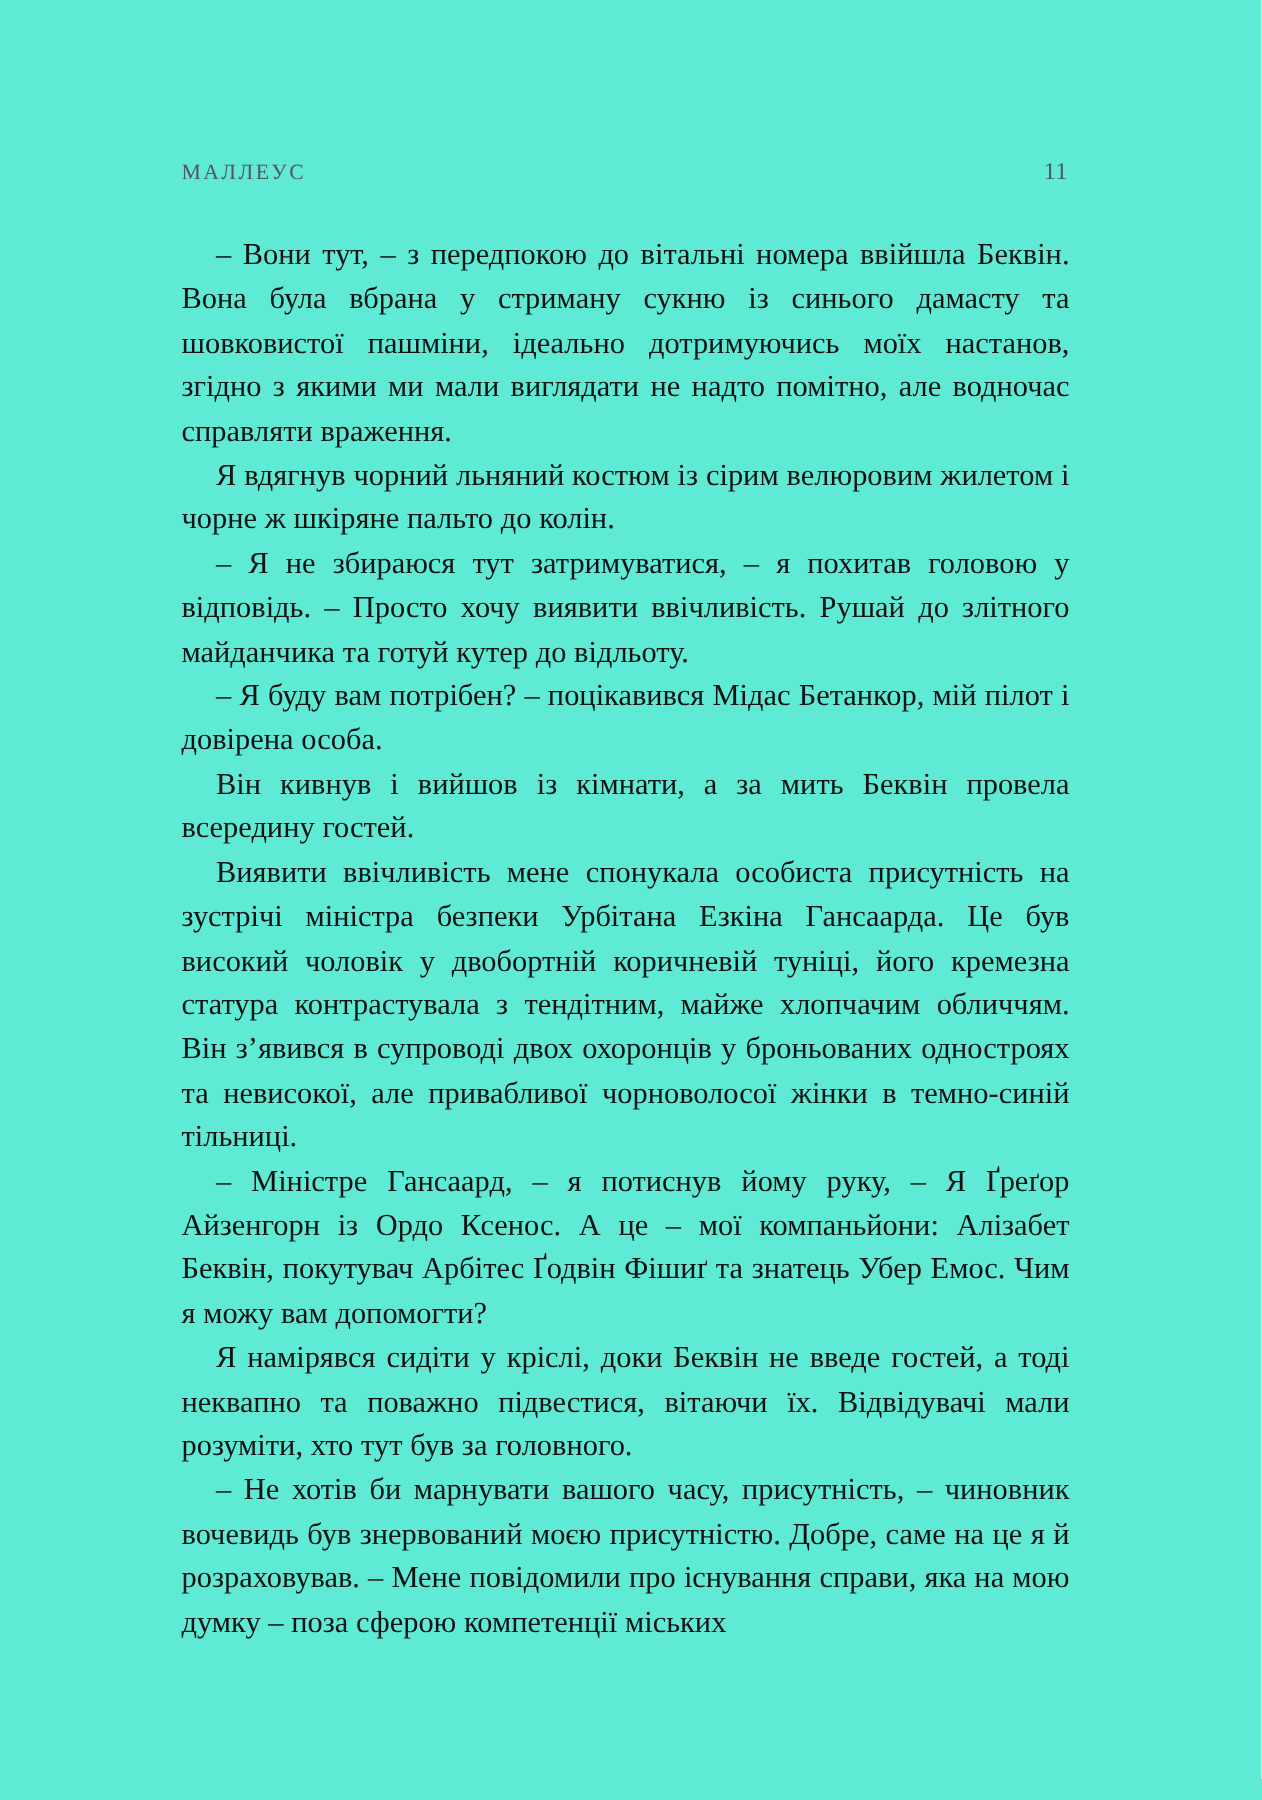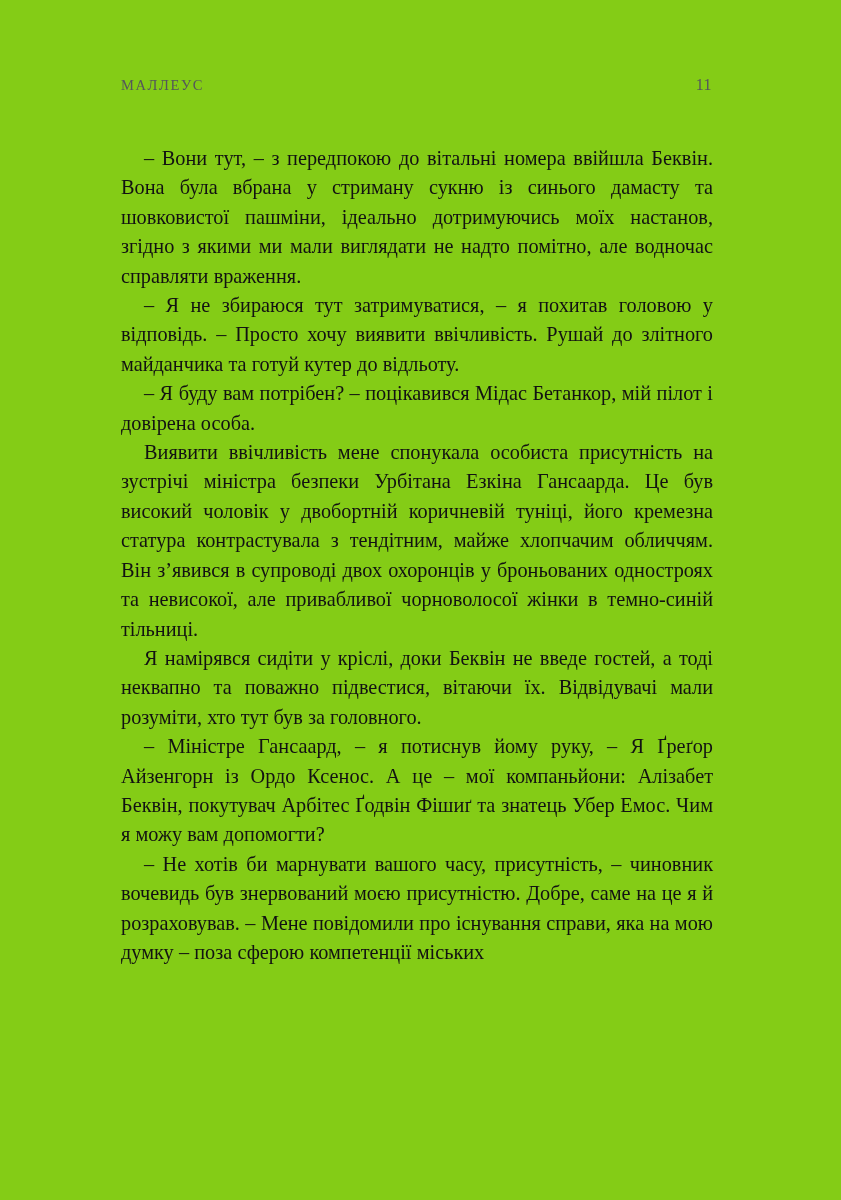--- a/index.html
+++ b/index.html
@@ -6,21 +6,21 @@
   html, body {
     margin: 0;
     padding: 0;
     background: #ffffff;
   }
 
   .page {
     position: relative;
     width: 841px;
     height: 1200px;
-    background: #84cc16;
+    background: #5eead4;
     overflow: hidden;
     font-family: "Liberation Serif", "DejaVu Serif", serif;
     color: #121212;
     -webkit-font-smoothing: antialiased;
   }
 
   
   .running-head {
     position: absolute;
     left: 121px;
@@ -38,27 +38,28 @@
     color: #55565b;
     text-transform: uppercase;
     white-space: nowrap;
   }
 
   .running-head-folio {
     font-size: 16px;
     color: #55565b;
     letter-spacing: 0.4px;
     white-space: nowrap;
+    margin-top: 30px;
   }
 
   
   .text-block {
     position: absolute;
     left: 121px;
-    top: 144px;
+    top: 156px;
     width: 592px;
   }
 
   .para {
     margin: 0;
     font-size: 20.3px;
     line-height: 29.4px;
     text-align: justify;
     text-indent: 23px;
     hyphens: manual;
@@ -74,21 +75,23 @@
 
 <div class="page">
 
   <div class="running-head">
     <span class="running-head-title">МАЛЛЕУС</span>
     <span class="running-head-folio">11</span>
   </div>
 
   <div class="text-block">
     <p class="para">– Вони тут, – з передпокою до вітальні номера ввійшла Беквін. Вона була вбрана у стриману сукню із синього дамасту та шовковистої пашміни, ідеально дотримуючись моїх настанов, згідно з якими ми мали виглядати не надто помітно, але водночас справляти враження.</p>
+    <p class="para">Я вдягнув чорний льняний костюм із сірим велюровим жилетом і чорне ж шкіряне пальто до колін.</p>
     <p class="para">– Я не збираюся тут затримуватися, – я похитав головою у відповідь. – Просто хочу виявити ввічливість. Рушай до злітного майданчика та готуй кутер до відльоту.</p>
     <p class="para">– Я буду вам потрібен? – поцікавився Мідас Бетанкор, мій пілот і довірена особа.</p>
+    <p class="para">Він кивнув і вийшов із кімнати, а за мить Беквін провела всередину гостей.</p>
     <p class="para">Виявити ввічливість мене спонукала особиста присутність на зустрічі міністра безпеки Урбітана Езкіна Гансаарда. Це був високий чоловік у двобортній коричневій туніці, його кремезна статура контрастувала з тендітним, майже хлопчачим обличчям. Він з’явився в супроводі двох охоронців у броньованих одностроях та невисокої, але привабливої чорноволосої жінки в темно-синій тільниці.</p>
+    <p class="para">– Міністре Гансаард, – я потиснув йому руку, – Я Ґреґор Айзенгорн із Ордо Ксенос. А це – мої компаньйони: Алізабет Беквін, покутувач Арбітес Ґодвін Фішиґ та знатець Убер Емос. Чим я можу вам допомогти?</p>
     <p class="para">Я намірявся сидіти у кріслі, доки Беквін не введе гостей, а тоді неквапно та поважно підвестися, вітаючи їх. Відвідувачі мали розуміти, хто тут був за головного.</p>
-    <p class="para">– Міністре Гансаард, – я потиснув йому руку, – Я Ґреґор Айзенгорн із Ордо Ксенос. А це – мої компаньйони: Алізабет Беквін, покутувач Арбітес Ґодвін Фішиґ та знатець Убер Емос. Чим я можу вам допомогти?</p>
     <p class="para">– Не хотів би марнувати вашого часу, присутність, – чиновник вочевидь був знервований моєю присутністю. Добре, саме на це я й розраховував. – Мене повідомили про існування справи, яка на мою думку – поза сферою компетенції міських</p>
   </div>
 
 </div>
 
 </body></html>

